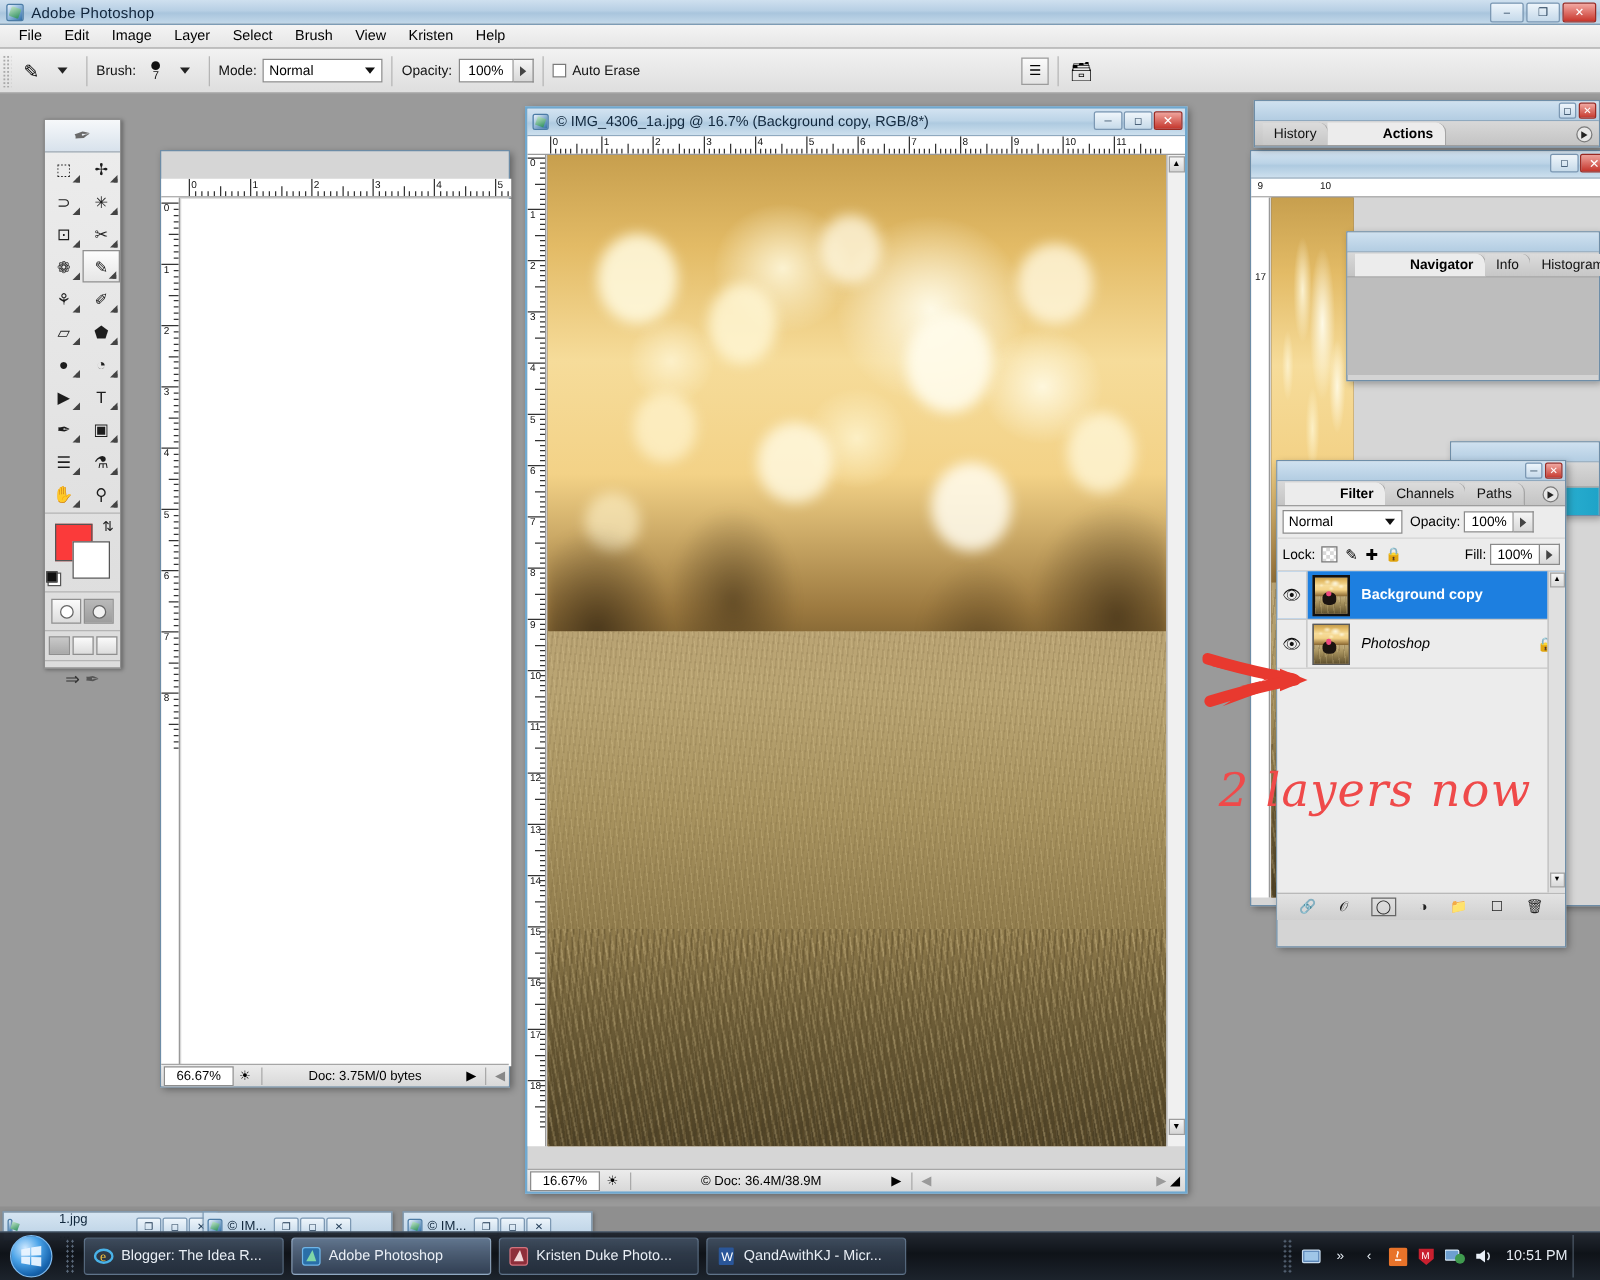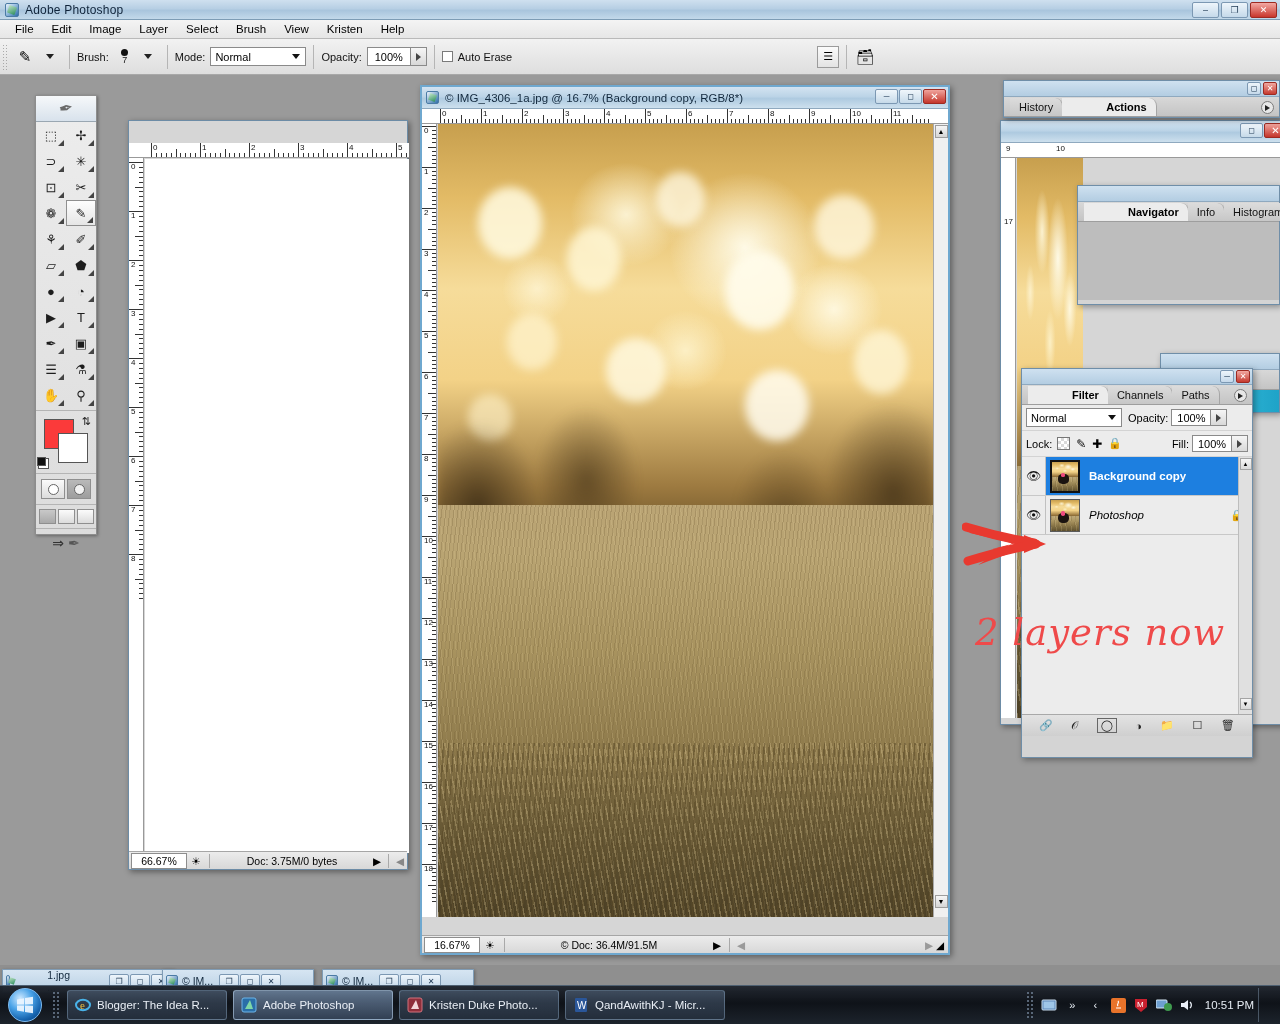--- a/index.html
+++ b/index.html
@@ -972,21 +972,21 @@
 
       <div class="scrollbar-v" style="right:0;top:37px;height:793px;">
         <div style="width:13px;height:13px;margin:1px auto;background:linear-gradient(180deg,#f6f6f6,#d5d5d5);border:1px solid #9d9d9d;display:flex;align-items:center;justify-content:center;font-size:7px;">▲</div>
         <div style="width:13px;height:13px;margin:757px auto 0;background:linear-gradient(180deg,#f6f6f6,#d5d5d5);border:1px solid #9d9d9d;display:flex;align-items:center;justify-content:center;font-size:7px;">▼</div>
       </div>
 
       <div class="doc-status">
         <div class="zoombox">16.67%</div>
         <div style="width:20px;display:flex;align-items:center;justify-content:center;">☀</div>
         <div class="sbsep"></div>
-        <div style="width:200px;text-align:center;">© Doc: 36.4M/91.5M</div>
+        <div style="width:200px;text-align:center;">© Doc: 36.4M/38.9M</div>
         <div style="width:16px;display:flex;align-items:center;justify-content:center;">▶</div>
         <div class="sbsep"></div>
         <div style="width:14px;display:flex;align-items:center;justify-content:center;color:#9a9a9a;">◀</div>
         <div style="flex:1;"></div>
         <div style="width:14px;display:flex;align-items:center;justify-content:center;color:#9a9a9a;">▶</div>
         <div style="width:12px;">◢</div>
       </div>
     </div>
 
     <div class="palette" style="left:1021px;top:293px;width:232px;height:390px;z-index:9;">

